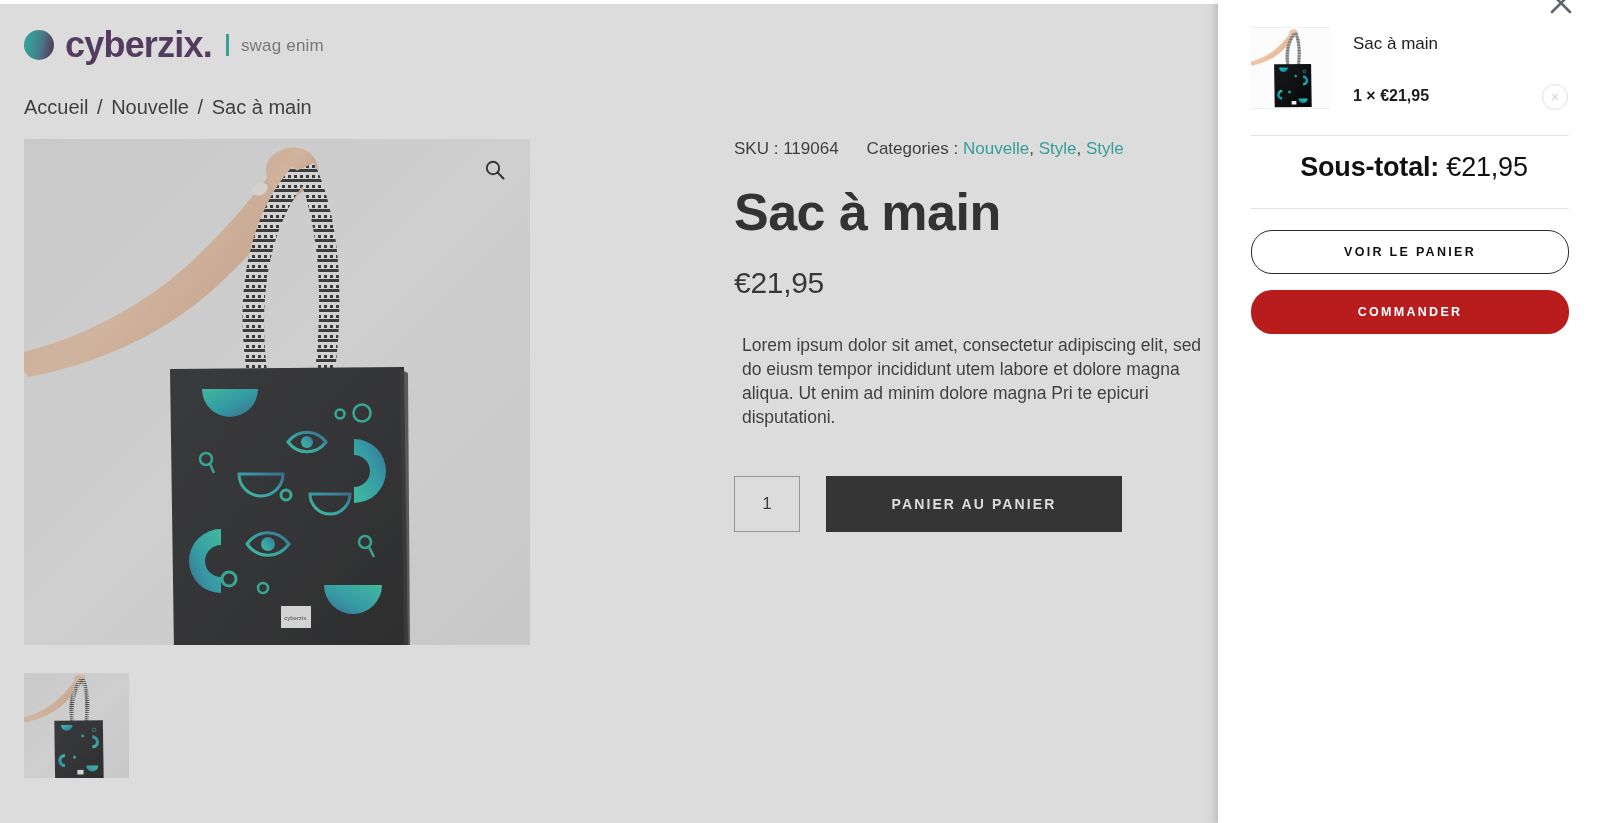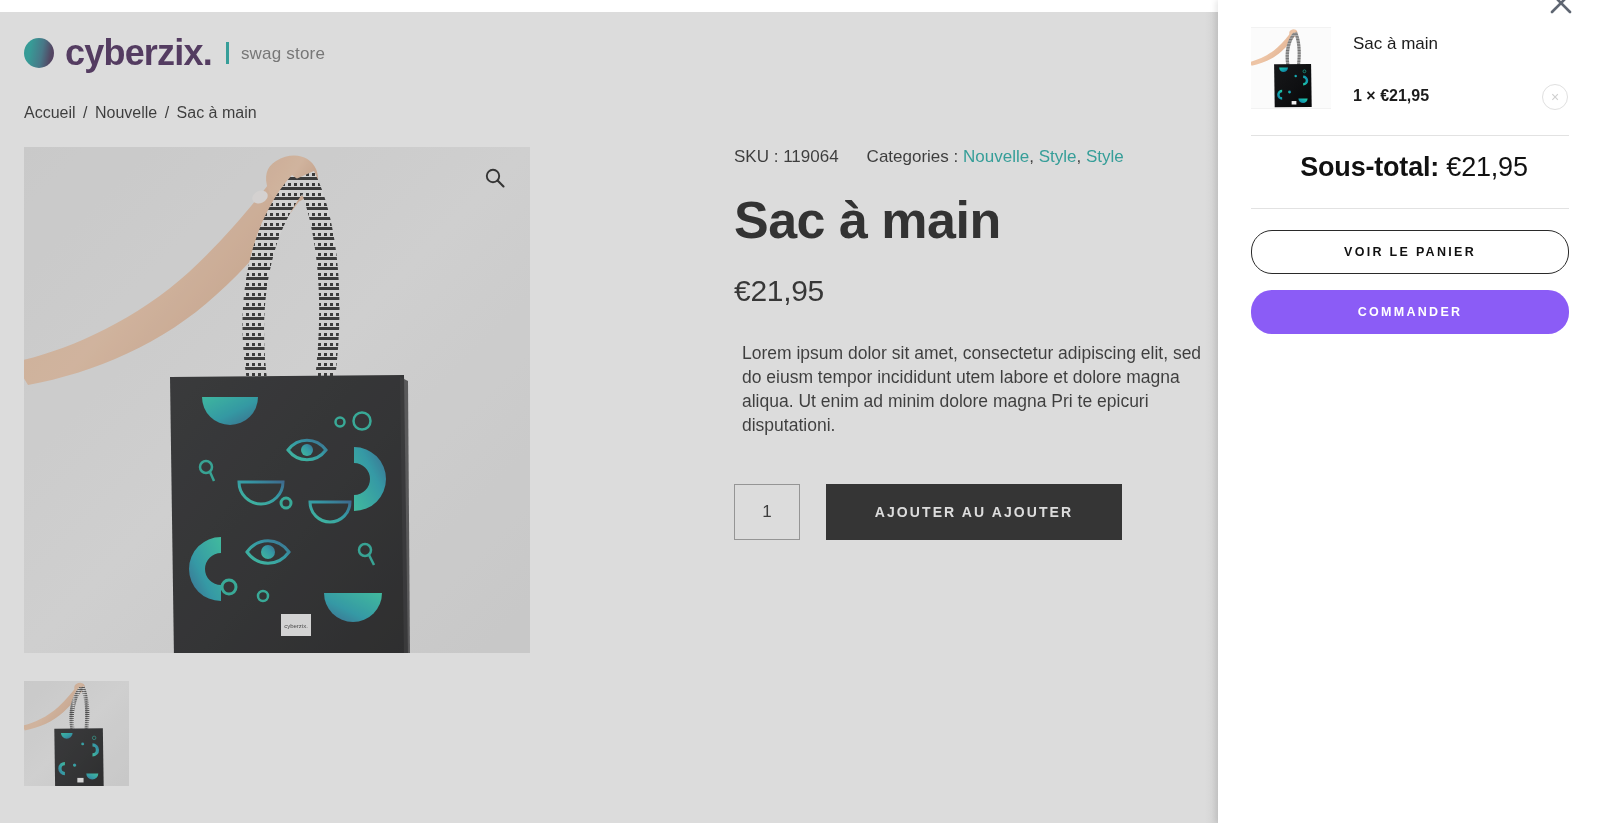--- a/index.html
+++ b/index.html
@@ -12,21 +12,21 @@
 
   body {
     font-family: "Liberation Sans", sans-serif;
     background: #ffffff;
     position: relative;
   }
 
   
   .page {
     position: absolute;
-    left: 0; top: 12px;
+    left: 0; top: 4px;
     width: 1600px;
     height: 619px;
     background: #ffffff;
     border-radius: 24px;
   }
 
   .page-inner {
     position: absolute;
     left: 0; top: 0;
     width: 1600px;
@@ -106,21 +106,21 @@
     font-weight: 700;
     color: #141414;
     text-decoration: none;
     white-space: nowrap;
   }
 
   
   .breadcrumb {
     position: absolute;
     left: 24px; top: 92px;
-    font-size: 16px;
+    font-size: 20px;
     color: #1c1c1c;
   }
   .breadcrumb a { color: #1c1c1c; text-decoration: none; }
   .breadcrumb .sep { color: #1c1c1c; margin: 0 3px; }
 
   
   .product-gallery {
     position: absolute;
     left: 24px; top: 135px;
     width: 506px;
@@ -332,38 +332,38 @@
     border-radius: 21px;
   }
   .btn-view-cart {
     top: 230px;
     background: #ffffff;
     color: #111111;
     border: 1px solid #2a2a2a;
   }
   .btn-checkout {
     top: 290px;
-    background: #8b5cf6;
+    background: #b91c1c;
     color: #ffffff;
     border: none;
   }
 </style>
 </head>
 <body>
 
 <div class="page">
   <div class="page-inner">
 
     <header class="site-header">
 
       <div class="brand">
         <span class="brand-dot"></span>
         <span class="brand-name">cyberzix.</span>
         <span class="brand-sep"></span>
-        <span class="brand-tagline">swag store</span>
+        <span class="brand-tagline">swag enim</span>
       </div>
 
       <nav class="main-nav">
         <a class="nav-link" href="#">Accueil</a>
         <a class="nav-link" href="#">Boutique</a>
       </nav>
 
     </header>
 
     <div class="breadcrumb">
@@ -491,21 +491,21 @@
       </div>
 
       <h1 class="product-title">Sac à main</h1>
 
       <div class="product-price">€21,95</div>
 
       <p class="product-desc">Lorem ipsum dolor sit amet, consectetur adipiscing elit, sed do eiusm tempor incididunt utem labore et dolore magna aliqua. Ut enim ad minim dolore magna Pri te epicuri disputationi.</p>
 
       <div class="buy-row">
         <input class="qty-input" type="text" value="1" style="">
-        <button class="add-cart-btn">AJOUTER AU AJOUTER</button>
+        <button class="add-cart-btn">PANIER AU PANIER</button>
       </div>
 
     </div>
 
   </div>
 
   <div class="dim-overlay"></div>
   <div class="dim-overlay-edge"></div>
 </div>
 

